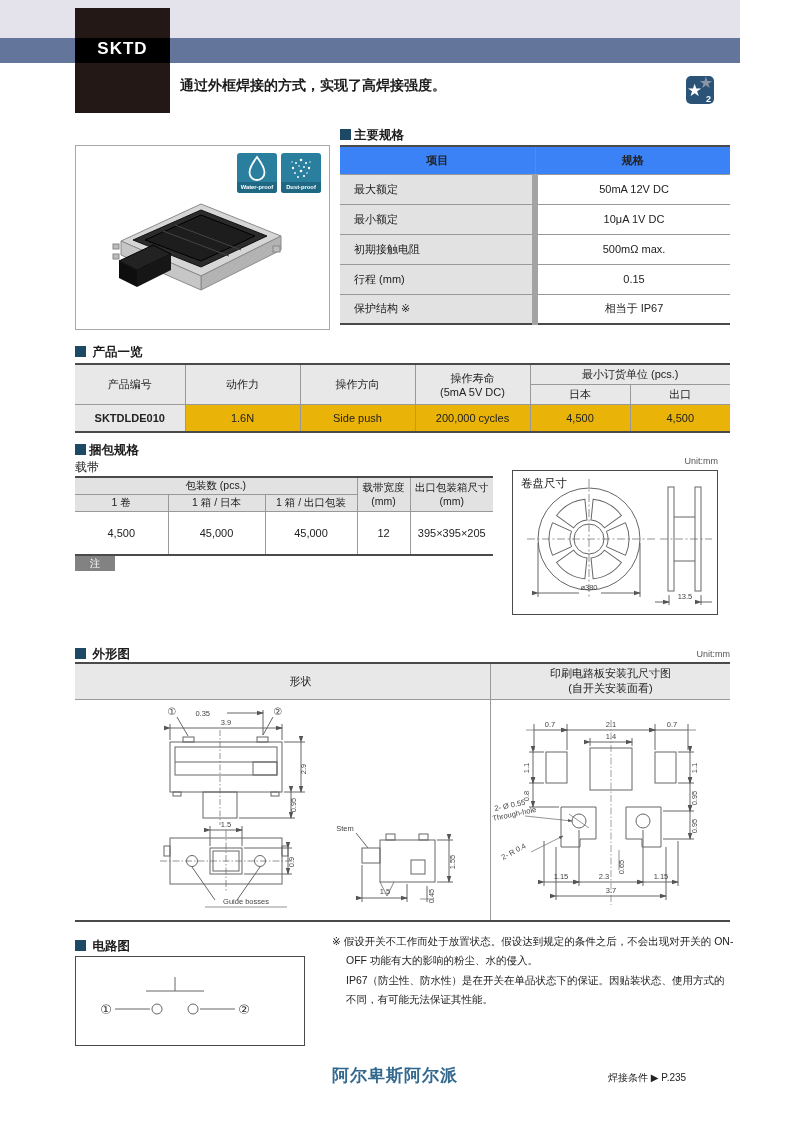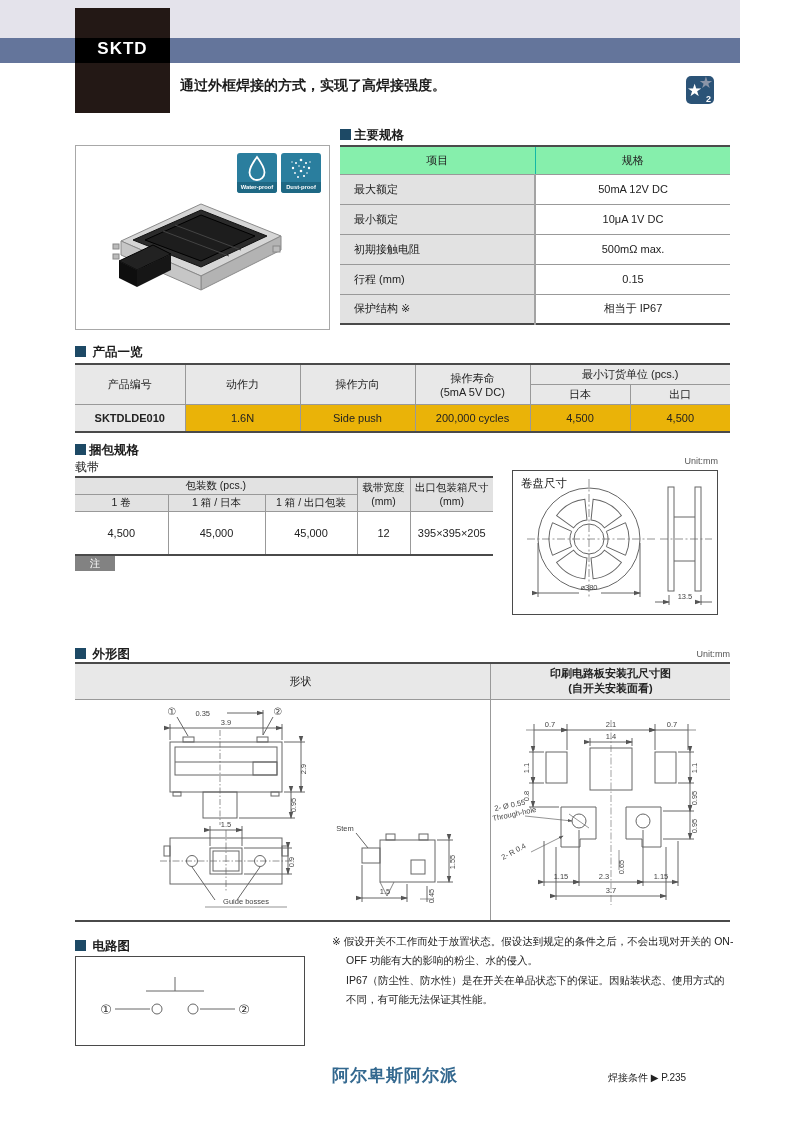--- a/index.html
+++ b/index.html
@@ -35,26 +35,26 @@
   .unit { font-size:9px; color:#555; }
 
   
   .photo-box { left:75px; top:145px; width:255px; height:185px; border:1px solid #a8a8a8; background:#fff; }
   .proof-icon { position:absolute; top:7px; width:40px; height:40px; background:#2a7e9e; border-radius:3px; overflow:hidden; }
   .proof-icon .band { position:absolute; left:0; bottom:0; width:100%; height:11px; background:#1e6884; color:#fff; font-size:5.8px; text-align:center; line-height:11px; font-weight:bold; }
 
   
   table { border-collapse:collapse; font-size:11px; color:#222; }
   .spec-table { width:390px; border-top:2px solid #4a4a4a; border-bottom:2px solid #4a4a4a; }
-  .spec-table th { background:#86efac; font-weight:normal; height:28px; border-bottom:1px solid #999; }
+  .spec-table th { background:#3b82f6; font-weight:bold; height:28px; border-bottom:1px solid #999; }
   .spec-table th + th { border-left:1px solid #14b8a6; }
   .spec-table td { height:30px; border-bottom:1px solid #999; }
   .spec-table tr:last-child td { border-bottom:none; }
   .spec-table td.item { background:#e2e2e2; padding-left:14px; width:195px; }
-  .spec-table td.val { text-align:center; border-left:2px solid #a3a3a3; }
+  .spec-table td.val { text-align:center; border-left:6px solid #a3a3a3; }
 
   .prod-table { width:655px; border-top:2px solid #4a4a4a; border-bottom:2px solid #4a4a4a; }
   .prod-table th { background:#e8e8e8; font-weight:normal; border:1px solid #999; border-top:none; text-align:center; height:20px; }
   .prod-table td { background:#eab308; border:1px solid #999; border-bottom:none; text-align:center; height:28px; }
   .prod-table .first-col { border-left:none; }
   .prod-table .last-col { border-right:none; }
   .prod-table td.part { background:#e8e8e8; font-weight:bold; }
 
   .pack-table { width:418px; border-top:2px solid #4a4a4a; border-bottom:2px solid #4a4a4a; }
   .pack-table th { background:#e2e2e2; font-weight:normal; border:1px solid #999; border-top:none; text-align:center; height:17px; font-size:10.5px; }
@@ -295,21 +295,21 @@
       <text class="dim" x="172" y="128" text-anchor="middle">13.5</text>
     </svg>
   </div>
 
   <div class="abs sec-title" style="left:75px;top:646px;"><span class="sq"></span> <span>外形图</span></div>
   <div class="abs unit" style="left:630px;top:649px;width:100px;text-align:right;">Unit:mm</div>
   <table class="outline-table abs">
     <tbody>
         <tr>
       <th style="width:415px;padding-left:36px;">形状</th>
-      <th style="width:240px;font-weight:bold;">
+      <th style="width:240px;">
         <div>印刷电路板安装孔尺寸图</div>
         <div>(自开关安装面看)</div>
       </th>
     </tr>
     <tr>
       <td>
         <svg width="415" height="218" viewBox="0 0 415 218">
           <defs>
                 <marker id="ar-f" markerWidth="8" markerHeight="8" refX="6" refY="3" orient="auto">
                   <path d="M0,0.8 L7,3 L0,5.2 Z" fill="#555"></path>

